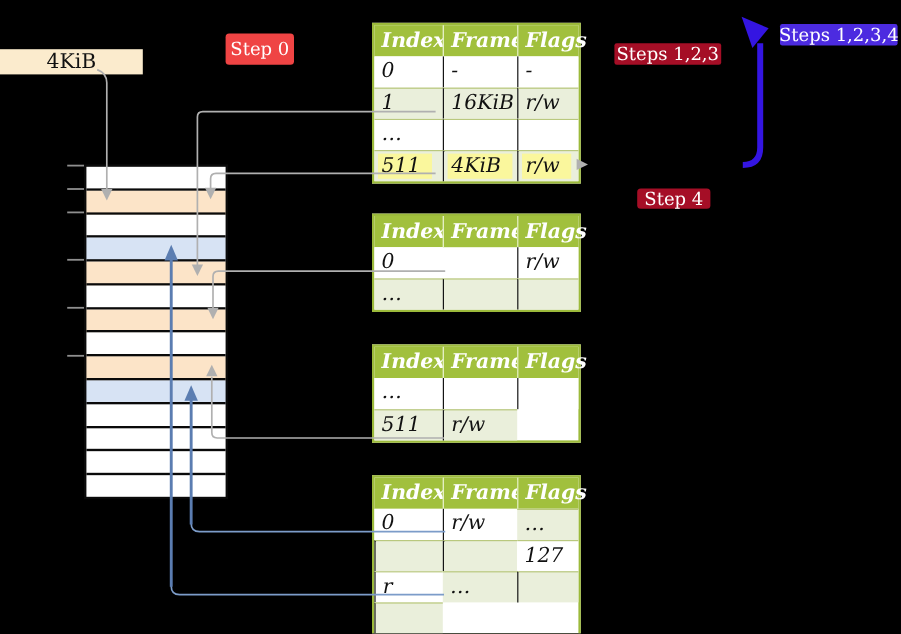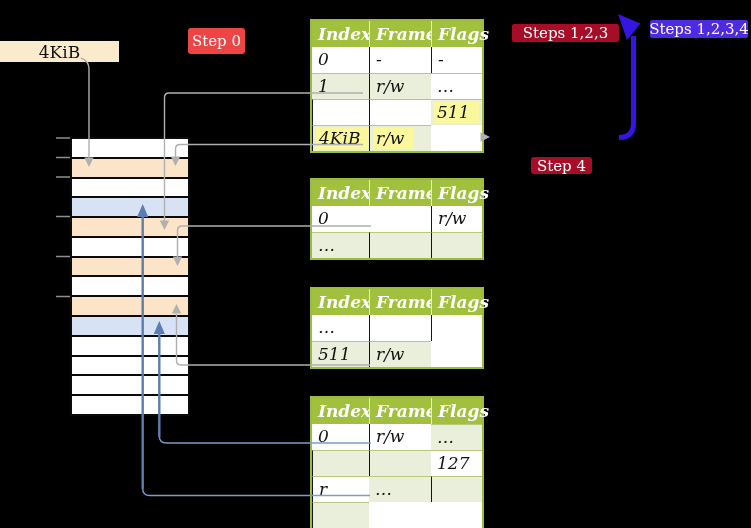--- a/index.html
+++ b/index.html
@@ -4,21 +4,21 @@
 <style>
   html,body{margin:0;padding:0;background:#000;}
   #canvas{position:relative;width:751px;height:528px;background:#000;overflow:hidden;
           font-family:"DejaVu Serif","Liberation Serif",serif;}
   
   .lbl{position:absolute;display:flex;align-items:center;justify-content:center;
        white-space:nowrap;box-sizing:border-box;}
   #lbl-4kib{left:0;top:41px;width:119px;height:21px;background:#FBEBCD;color:#111;font-size:17px;}
   .badge{color:#fff;font-size:15px;border-radius:3px;}
   #lbl-step0{left:188px;top:28px;width:57px;height:26px;background:#ef4444;}
-  #lbl-steps123{left:512px;top:24px;width:107px;height:18px;background:#A50E26;border-radius:2px;}
+  #lbl-steps123{left:512px;top:36px;width:89px;height:18px;background:#A50E26;border-radius:2px;}
   #lbl-steps1234{left:650px;top:20px;width:98px;height:18px;background:#4C2BE0;border-radius:2px;}
   #lbl-step4{left:519px;top:157px;width:61px;height:17px;background:#A50E26;margin-left:12px;}
   
   #mem{position:absolute;left:70px;top:137px;width:120px;height:279px;
        border:2px solid #0a0a0a;box-sizing:border-box;display:flex;flex-direction:column;}
   .mem-row{flex:1;border-bottom:2px solid #0a0a0a;}
   .mem-row:last-child{border-bottom:none;}
   
   .ptable{position:absolute;display:grid;grid-template-columns:57px 62px 51px;
           grid-auto-rows:26px;border:2px solid #9CBA3B;box-sizing:content-box;background:#fff;font-style:italic;}
@@ -61,20 +61,21 @@
     </div>
 
   <div class="ptable" style="left: 310px; top: 19px;">
       <div class="hcell">Index</div>
       <div class="hcell sep">Frame</div>
       <div class="hcell sep">Flags</div>
       <div class="cell" style="border-top: none;">0</div>
       <div class="cell sep" style="border-top: none;">-</div>
       <div class="cell sep" style="border-top: none;">-</div>
       <div class="cell shaded">1</div>
+      <div class="cell sep shaded">16KiB</div>
       <div class="cell sep shaded">r/w</div>
       <div class="cell">…</div>
       <div class="cell sep"></div>
       <div class="cell sep"></div>
       <div class="cell shaded"><span class="hl">511</span></div>
       <div class="cell sep shaded"><span class="hl">4KiB</span></div>
       <div class="cell sep shaded"><span class="hl">r/w</span></div>
     </div>
     <div class="ptable" style="left: 310px; top: 178px;">
       <div class="hcell">Index</div>

